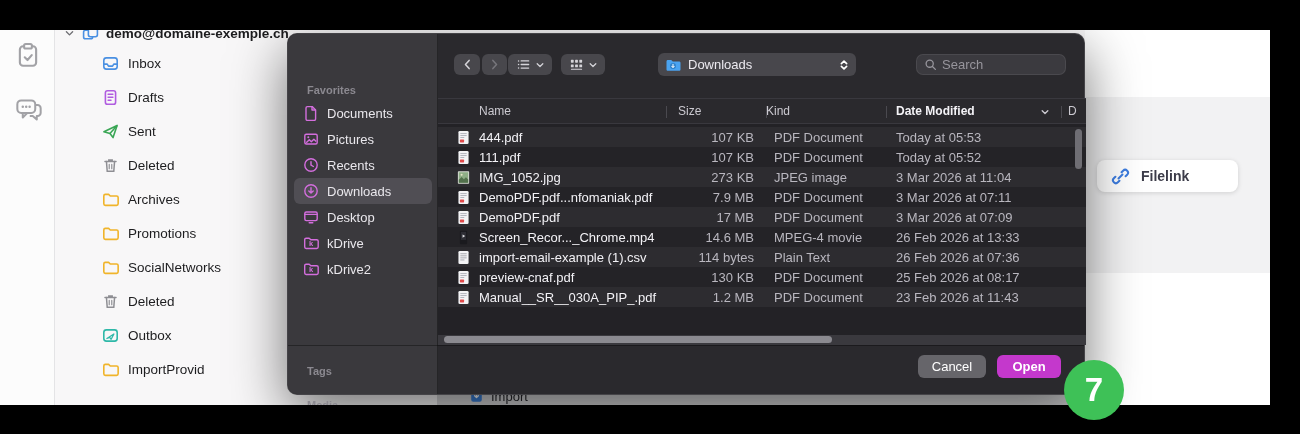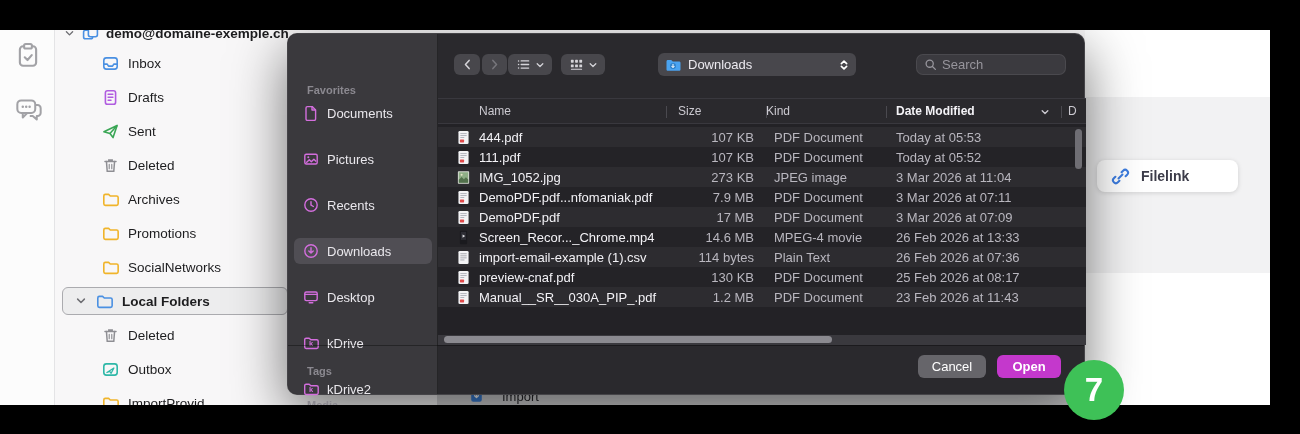--- a/index.html
+++ b/index.html
@@ -20,30 +20,30 @@
 
   
   #account-row { position:absolute; left:64px; top:20px; height:26px; display:flex; align-items:center; gap:7px; z-index:11; color:#1c1c1e; font-size:13.5px; font-weight:700; }
   #mail-folders { position:absolute; left:56px; top:49px; width:231px; z-index:11; display:flex; flex-direction:column; gap:6px; }
   .mrow { height:28px; display:flex; align-items:center; gap:9px; padding-left:46px; font-size:13.5px; color:#1d1d1f; }
   .mrow.boxed { padding-left:12px; margin-left:6px; width:226px; background:#ededee; border:1px solid #ababaf; border-radius:6px; }
   .icon { display:inline-flex; align-items:center; justify-content:center; flex:0 0 auto; }
   .icon svg { width:100%; height:100%; display:block; }
 
   
-  #import-strip { position:absolute; left:437px; top:388px; width:648px; height:17px; background:#d2d2d4; z-index:35; display:flex; align-items:center; gap:19px; padding-left:33px; font-size:13px; color:#27272b; }
+  #import-strip { position:absolute; left:437px; top:388px; width:648px; height:17px; background:#d2d2d4; z-index:35; display:flex; align-items:center; gap:8px; padding-left:33px; font-size:13px; color:#27272b; }
 
   
   #filelink { position:absolute; left:1097px; top:160px; width:141px; height:32px; background:#fff; border-radius:8px; box-shadow:0 1px 5px rgba(0,0,0,.14); z-index:30; display:flex; align-items:center; gap:11px; padding-left:14px; font-size:14px; font-weight:700; color:#3c3c49; }
 
   
   #dialog { position:absolute; left:287px; top:33px; width:798px; height:362px; background:#2a292d; border-radius:10px; border:1px solid rgba(255,255,255,.13); box-shadow:0 18px 55px rgba(0,0,0,.55); z-index:40; }
   #dside { position:absolute; left:0; top:0; width:150px; height:360px; background:#3a393d; border-radius:9px 0 0 9px; border-right:1px solid rgba(0,0,0,.35); }
   .sect { position:absolute; left:19px; font-size:11px; font-weight:700; color:#8b8990; }
-  #dside-items { position:absolute; left:6px; top:66px; width:138px; display:flex; flex-direction:column; gap:20px; }
+  #dside-items { position:absolute; left:6px; top:66px; width:138px; display:flex; flex-direction:column; gap:0; }
   .drow { height:26px; display:flex; align-items:center; gap:8px; padding-left:9px; border-radius:6px; font-size:13px; color:#e9e7ec; }
   .drow.sel { background:#504e54; }
 
   
   .tbtn { position:absolute; top:20px; height:21px; background:#48474c; border-radius:6px; display:flex; align-items:center; justify-content:center; gap:4px; color:#d5d4d9; }
   #path-dd { position:absolute; left:370px; top:19px; width:198px; height:23px; background:#48474c; border-radius:6px; display:flex; align-items:center; gap:7px; padding:0 3px 0 7px; color:#eceaf0; font-size:13px; }
   #path-dd .spacer { flex:1; }
   #stepper { width:19px; height:18px; border-radius:4px; display:flex; flex-direction:column; align-items:center; justify-content:center; color:#fff; }
   #searchbox { position:absolute; left:628px; top:20px; width:150px; height:21px; background:#3b3a3f; border:1px solid rgba(255,255,255,.08); border-radius:7px; display:flex; align-items:center; gap:5px; padding:0 7px; color:#97959c; }
   #searchbox input { flex:1; min-width:0; background:transparent; border:none; outline:none; font-size:13px; color:#eee; font-family:"Liberation Sans",sans-serif; }
@@ -180,33 +180,20 @@
         <span>Promotions</span>
       </div>
       <div class="mrow">
         <span class="icon" style="width: 17px; height: 17px; color: rgb(240, 180, 42);">
           <svg viewBox="0 0 16 16" fill="none" stroke="currentColor" stroke-width="1.5" stroke-linejoin="round">
             <path d="M1.7 4.6c0-.8.6-1.4 1.4-1.4h3.1l1.6 1.5h5.9c.8 0 1.5.6 1.5 1.4v6c0 .8-.7 1.4-1.5 1.4H3.1c-.8 0-1.4-.6-1.4-1.4z"></path>
           </svg>
         </span>
         <span>SocialNetworks</span>
       </div>
-      <div class="mrow boxed">
-        <span class="icon" style="width: 12px; height: 12px; color: rgb(110, 110, 115);">
-          <svg viewBox="0 0 16 16" fill="none" stroke="currentColor" stroke-width="2" stroke-linecap="round" stroke-linejoin="round">
-            <path d="M3.5 5.5L8 10l4.5-4.5"></path>
-          </svg>
-        </span>
-        <span class="icon" style="width: 17px; height: 17px; color: rgb(74, 144, 226);">
-          <svg viewBox="0 0 16 16" fill="none" stroke="currentColor" stroke-width="1.5" stroke-linejoin="round">
-            <path d="M1.7 4.6c0-.8.6-1.4 1.4-1.4h3.1l1.6 1.5h5.9c.8 0 1.5.6 1.5 1.4v6c0 .8-.7 1.4-1.5 1.4H3.1c-.8 0-1.4-.6-1.4-1.4z"></path>
-          </svg>
-        </span>
-        <span style="font-weight: 700;">Local Folders</span>
-      </div>
       <div class="mrow">
         <span class="icon" style="width: 17px; height: 17px; color: rgb(142, 142, 147);">
           <svg viewBox="0 0 16 16" fill="none" stroke="currentColor" stroke-width="1.4" stroke-linecap="round">
             <path d="M2.8 4.3h10.4M6.4 4.3V2.9h3.2v1.4"></path>
             <path d="M4.2 4.3l.7 9.2h6.2l.7-9.2"></path>
             <path d="M6.8 7v4M9.2 7v4" stroke-width="1.1"></path>
           </svg>
         </span>
         <span>Deleted</span>
       </div>

